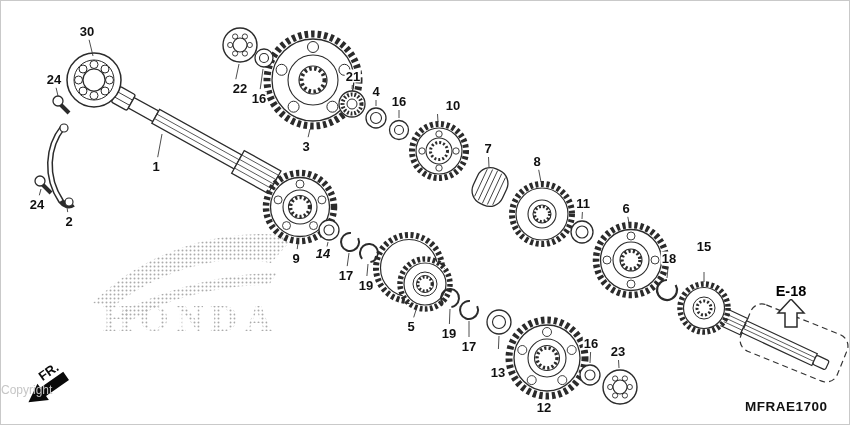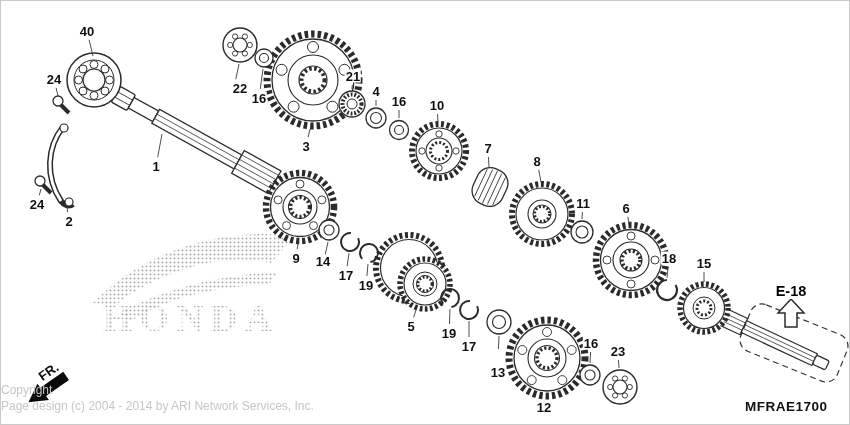--- a/index.html
+++ b/index.html
@@ -313,52 +313,51 @@
         <line x1="448.4" y1="323.0" x2="449" y2="308"></line>
         <line x1="468.0" y1="336.0" x2="468" y2="320"></line>
         <line x1="497.4" y1="348.0" x2="498" y2="335"></line>
         <line x1="545.0" y1="397.2" x2="545" y2="397"></line>
         <line x1="589.6" y1="351.0" x2="589" y2="362"></line>
         <line x1="617.5" y1="359.0" x2="618" y2="367"></line>
       </g>
   </svg>
 
   <div id="callout-layer">
-      <div class="callout" style="left: 86px; top: 30px;">40</div>
+      <div class="callout" style="left: 86px; top: 30px;">30</div>
       <div class="callout" style="left: 53px; top: 78px;">24</div>
       <div class="callout" style="left: 68px; top: 220px;">2</div>
       <div class="callout" style="left: 36px; top: 203px;">24</div>
       <div class="callout" style="left: 155px; top: 165px;">1</div>
       <div class="callout" style="left: 239px; top: 87px;">22</div>
       <div class="callout" style="left: 258px; top: 97px;">16</div>
       <div class="callout" style="left: 305px; top: 145px;">3</div>
       <div class="callout" style="left: 352px; top: 75px;">21</div>
       <div class="callout" style="left: 375px; top: 90px;">4</div>
       <div class="callout" style="left: 398px; top: 100px;">16</div>
-      <div class="callout" style="left: 436px; top: 104px; text-align: right;">10</div>
+      <div class="callout" style="left: 452px; top: 104px; text-align: right;">10</div>
       <div class="callout" style="left: 487px; top: 147px;">7</div>
       <div class="callout" style="left: 536px; top: 160px;">8</div>
       <div class="callout" style="left: 582px; top: 202px;">11</div>
       <div class="callout" style="left: 625px; top: 207px;">6</div>
       <div class="callout" style="left: 668px; top: 257px;">18</div>
-      <div class="callout" style="left: 703px; top: 262px;">15</div>
+      <div class="callout" style="left: 703px; top: 245px;">15</div>
       <div class="callout" style="left: 295px; top: 257px;">9</div>
-      <div class="callout" style="left: 322px; top: 260px;">14</div>
+      <div class="callout" style="left: 322px; top: 252px; font-style: italic;">14</div>
       <div class="callout" style="left: 345px; top: 274px;">17</div>
       <div class="callout" style="left: 365px; top: 284px;">19</div>
       <div class="callout" style="left: 410px; top: 325px;">5</div>
       <div class="callout" style="left: 448px; top: 332px;">19</div>
       <div class="callout" style="left: 468px; top: 345px;">17</div>
       <div class="callout" style="left: 497px; top: 371px;">13</div>
       <div class="callout" style="left: 543px; top: 406px;">12</div>
       <div class="callout" style="left: 590px; top: 342px;">16</div>
       <div class="callout" style="left: 617px; top: 350px;">23</div>
     </div>
 
   <div id="ref-label">E-18</div>
 
   <div id="copyright">
     <div>Copyright</div>
-    <div>Page design (c) 2004 - 2014 by ARI Network Services, Inc.</div>
   </div>
   <div id="diagram-code">MFRAE1700</div>
 
 </div>
 
 </body></html>

